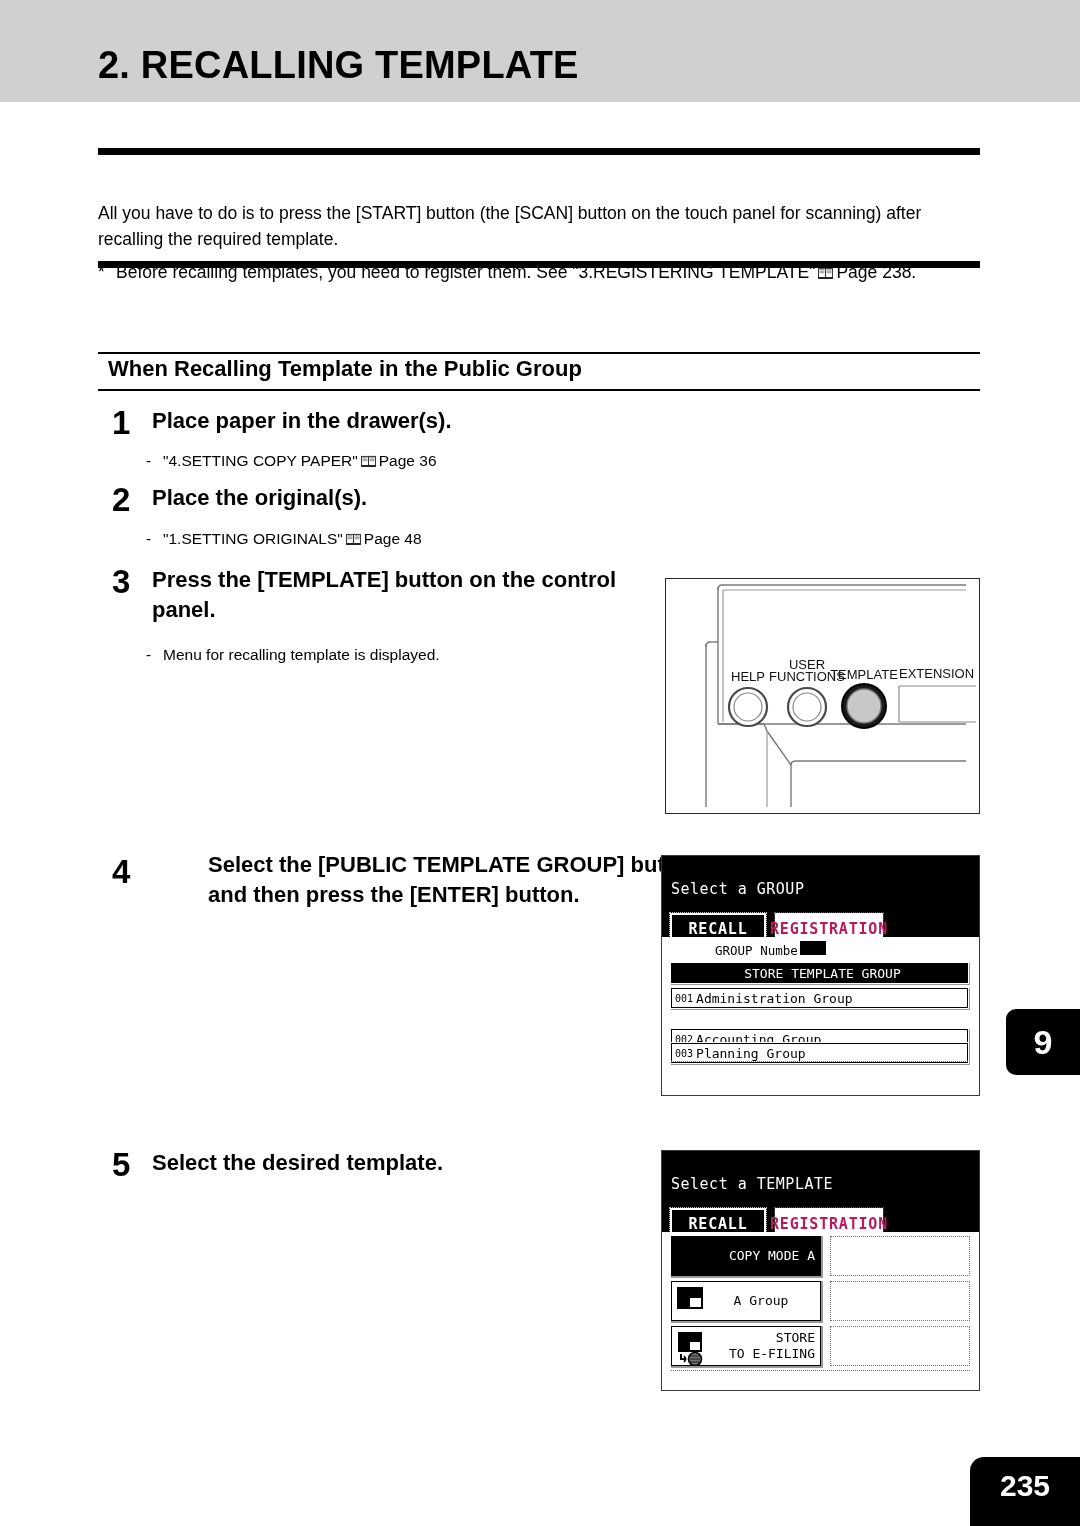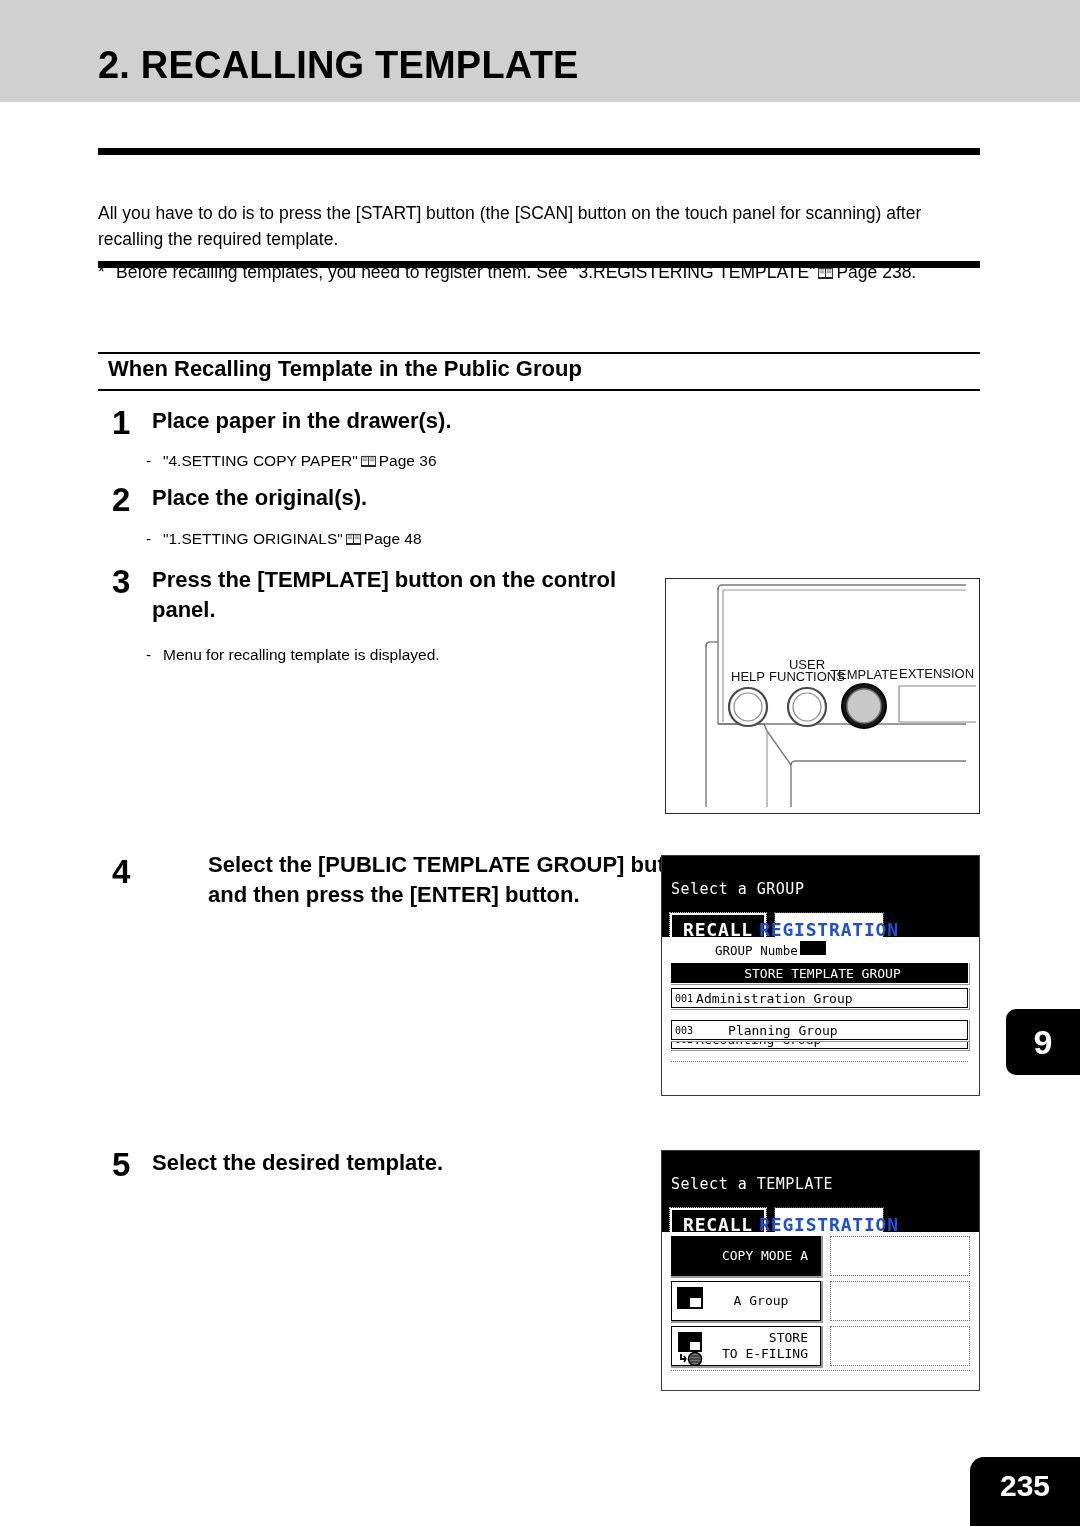--- a/index.html
+++ b/index.html
@@ -116,33 +116,33 @@
     position:absolute; left:9px; top:24px;
     font-size:15px; color:#fff; letter-spacing:.5px;
     font-family:"DejaVu Sans Mono", monospace;
   }
 
   
   .tab-row{ position:absolute; left:0; top:55px; width:100%; height:26px;
             background:#000; }
   .tab{
     position:absolute; top:2px; height:32px;
-    font-size:18px; font-weight:bold; letter-spacing:.8px;
+    font-size:15px; font-weight:bold; letter-spacing:.8px;
     display:flex; align-items:center; justify-content:center;
     font-family:"DejaVu Sans Mono", monospace;
     box-sizing:border-box;
   }
   .tab-recall{
     left:8px; width:96px;
     background:#000; color:#fff;
     border:2px solid #fff; outline:1px dotted #bbb;
   }
   .tab-reg{
     left:113px; width:108px;
-    background:#fff; color:#1d4ed8;
+    background:#fff; color:#be185d;
     border:2px solid #fff; outline:1px dotted #555;
   }
 
   
   .lcd-body{
     position:absolute; left:0; top:81px; width:100%; bottom:0;
     background:#fff;
   }
 
   
@@ -160,42 +160,42 @@
     font-size:13px; font-family:"DejaVu Sans Mono", monospace;
     display:flex; align-items:center;
     background:#fff; color:#000;
     box-shadow:0 0 0 1px #fff, 1px 1px 0 1px #999;
   }
   .grp-item.sel{ background:#000; color:#fff; justify-content:center; }
   .grp-item .gnum{ display:inline-block; font-size:10px; margin:0 3px 0 3px; }
   .gi0{ top:26px; }
   .gi1{ top:51px; }
   .gi2{ top:92px; }
-  .gi3{ top:83px;gap:32px; }
+  .gi3{ top:106px; }
   .grp-sep{
     position:absolute; left:9px; top:124px; width:297px; height:0;
     border-top:1.5px dotted #777;
   }
 
   
   .tpl-btn{
     position:absolute; left:9px; width:150px; height:40px;
     border:1.5px solid #000; box-sizing:border-box;
     background:#fff; color:#000;
     font-size:13px; font-family:"DejaVu Sans Mono", monospace;
     box-shadow:1px 1px 0 1px #999;
   }
   .tpl-btn.sel{ background:#000; color:#fff; }
   .tpl-empty{
     position:absolute; left:168px; width:140px; height:40px;
     border:1.5px dotted #777; box-sizing:border-box; background:#fff;
   }
   .tb0{ top:4px; } .tb1{ top:49px; } .tb2{ top:94px; }
   .tpl-label{
-    position:absolute; right:10px; top:0; height:100%;
+    position:absolute; right:3px; top:0; height:100%;
     display:flex; flex-direction:column; justify-content:center;
     align-items:flex-end; line-height:16px; text-align:left;
     padding-right:2px;
   }
   .tpl-label.center{ align-items:center; right:0; left:32px; text-align:center;}
   .tpl-ico{
     position:absolute; left:5px; top:5px; width:28px; height:30px;
   }
   .tpl-sep{
     position:absolute; left:9px; top:138px; width:299px; height:0;

